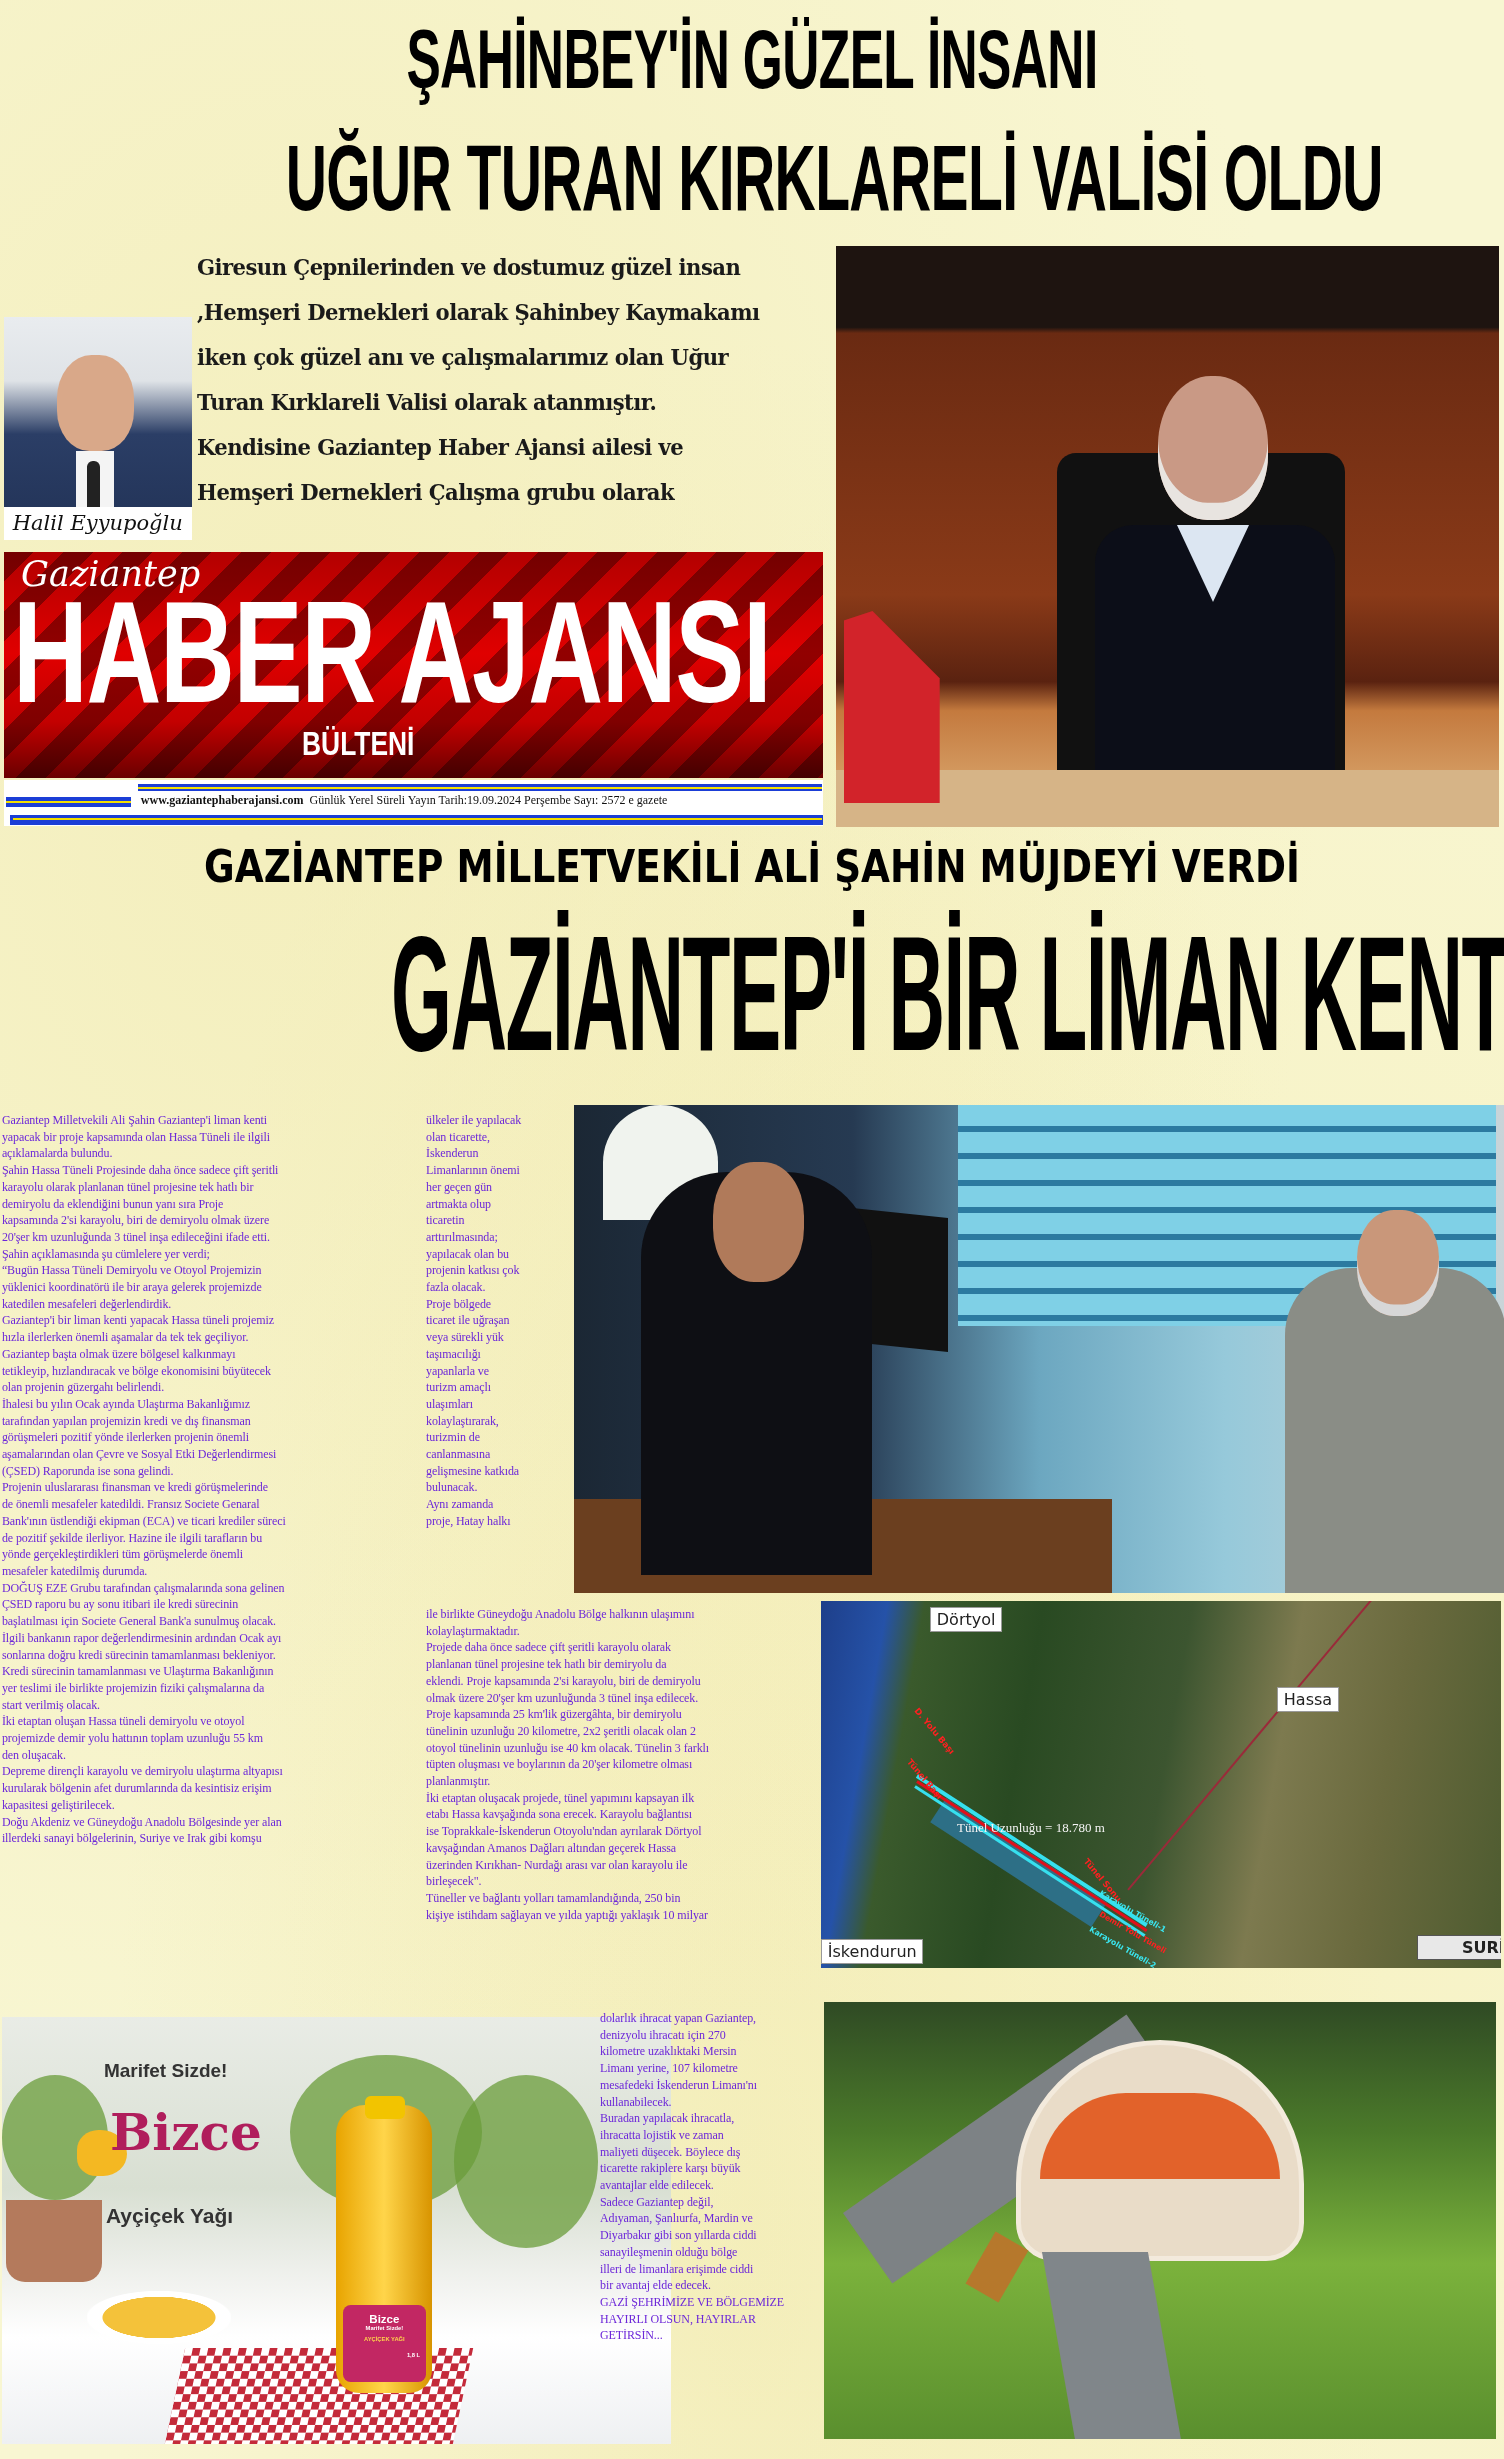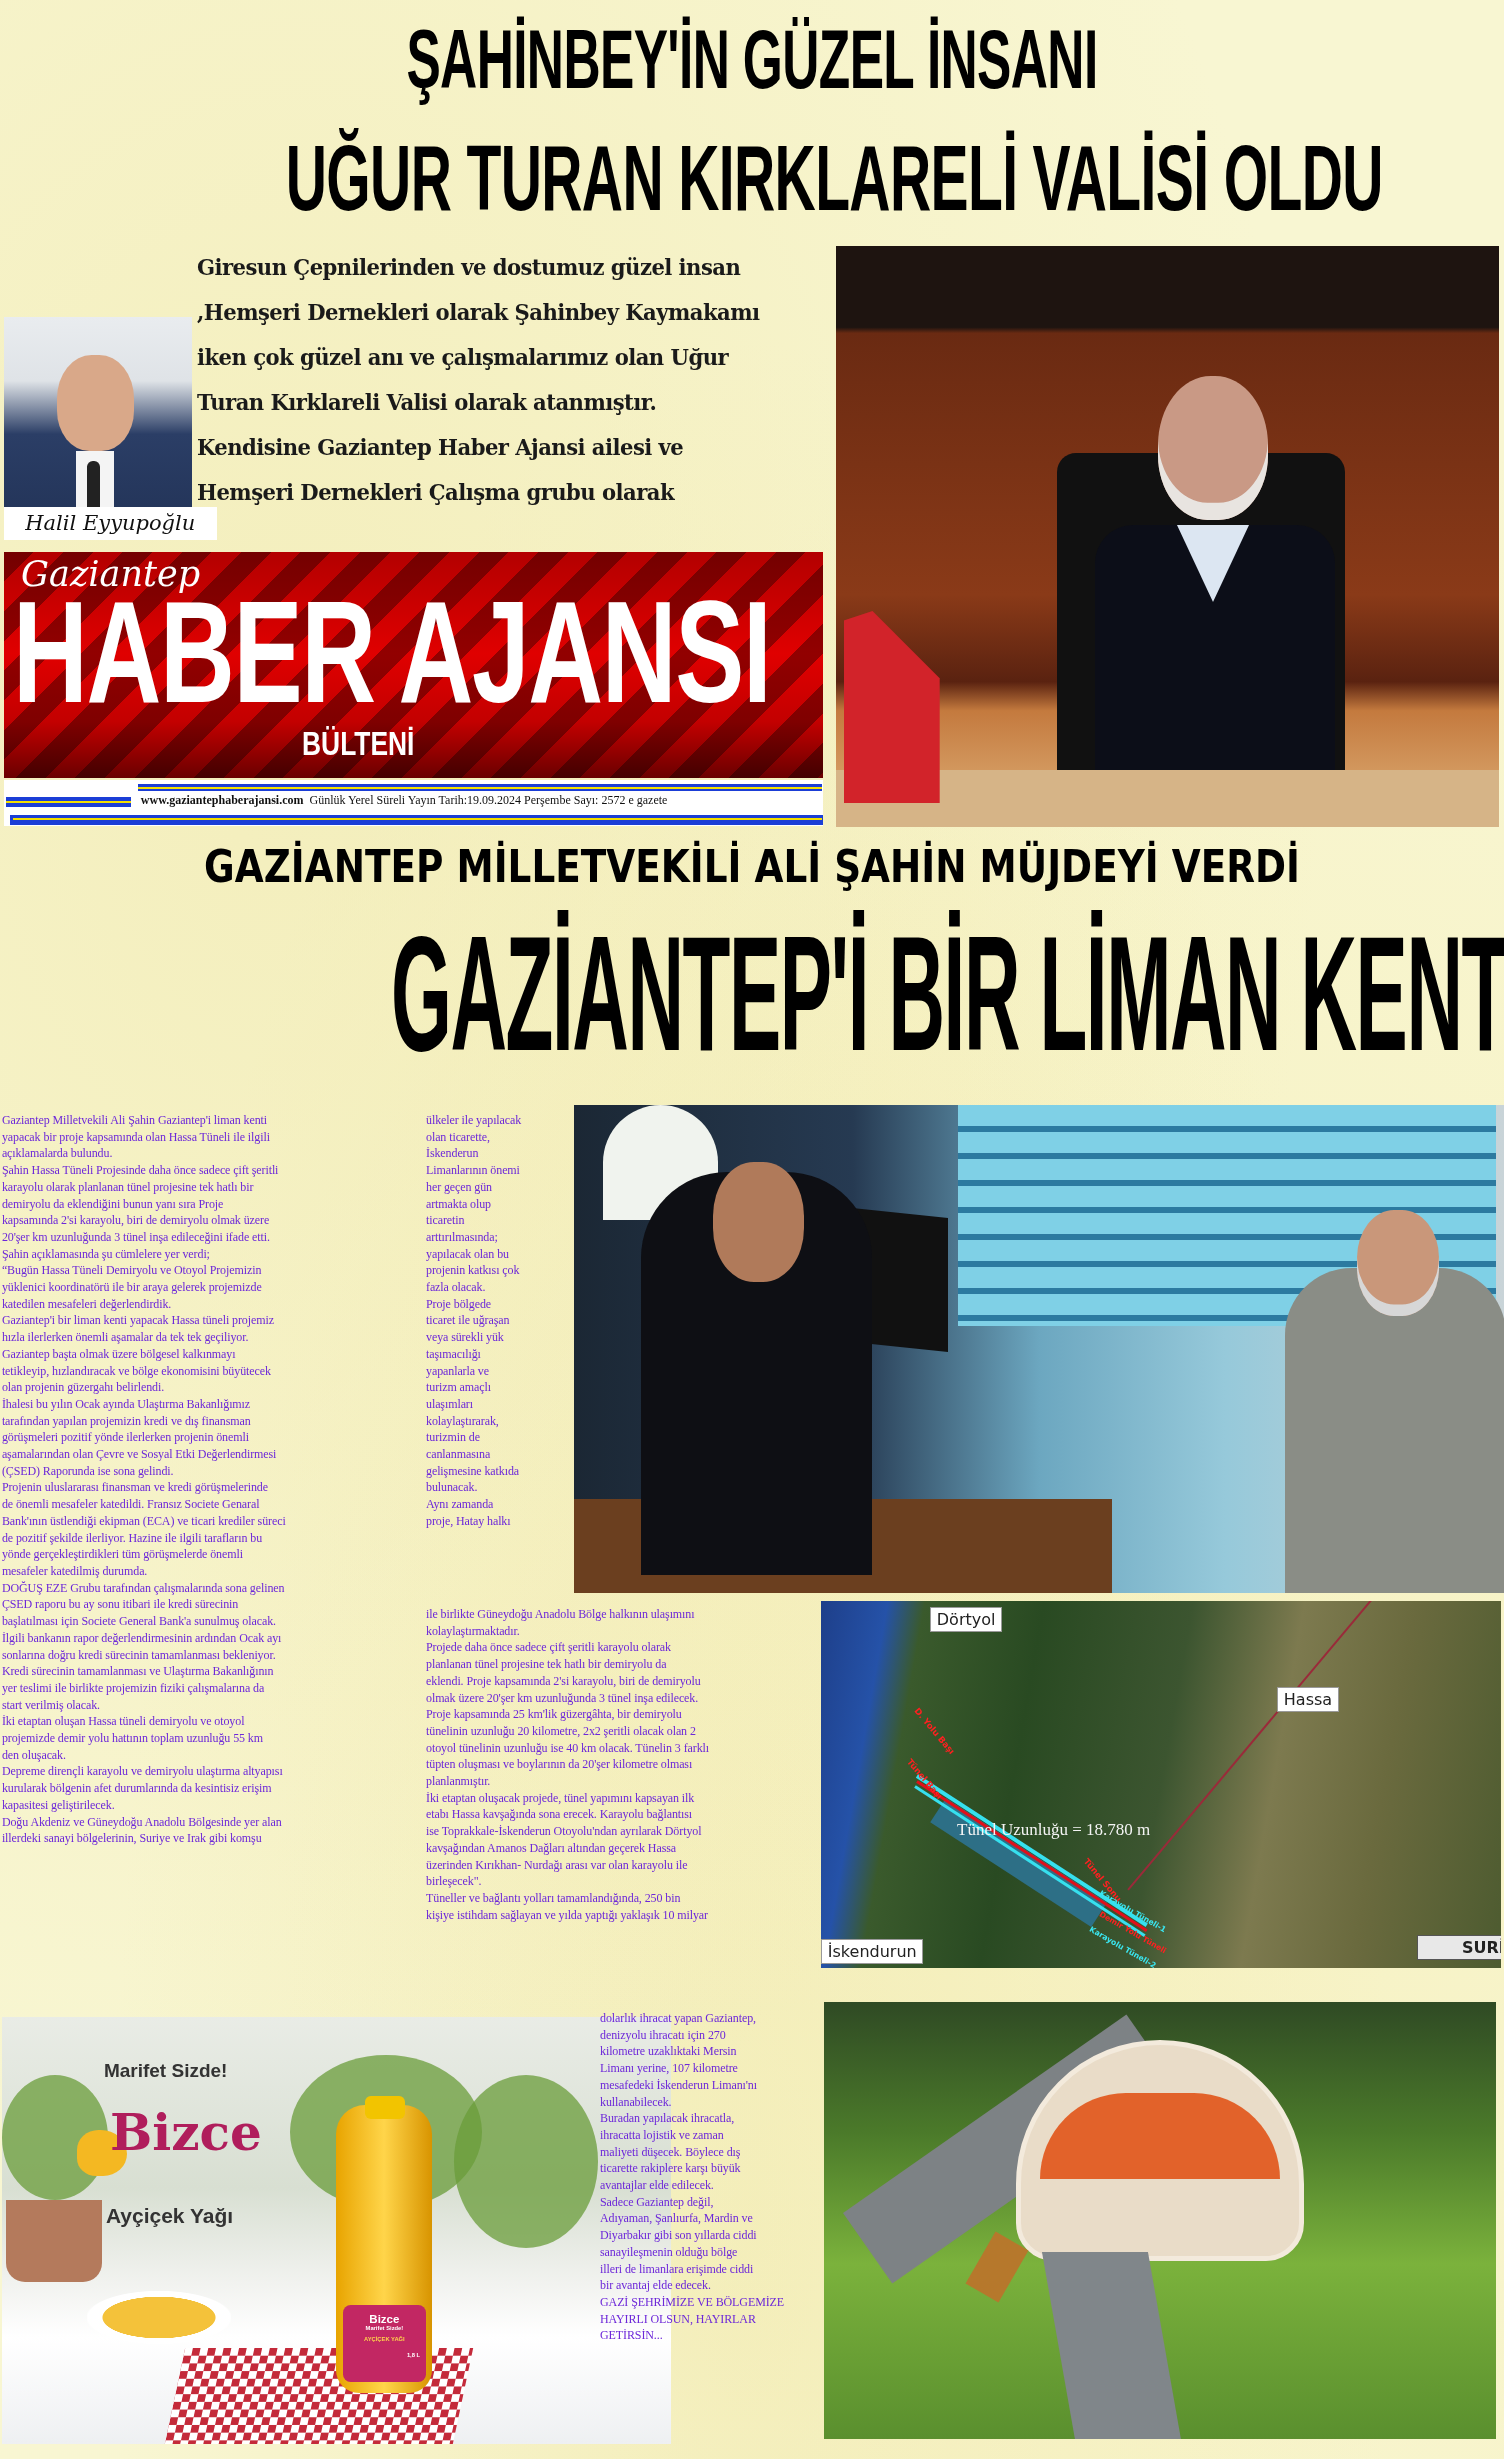--- a/index.html
+++ b/index.html
@@ -36,21 +36,21 @@
       background: linear-gradient(180deg, #e9ecef 0%, #dfe3e7 30%, #2b3e66 55%, #223357 100%);
       overflow: hidden;
     }
     .author-photo .face {
       position: absolute; left: 53px; top: 38px; width: 77px; height: 96px;
       border-radius: 45% 45% 42% 42%; background: #d9a889;
     }
     .author-photo .shirt { position: absolute; left: 72px; top: 134px; width: 38px; height: 79px; background: #f4f4f4; }
     .author-photo .mic { position: absolute; left: 83px; top: 144px; width: 13.4px; height: 67px; background: #222; border-radius: 5.8px; }
     .author-name {
-      position: absolute; left: 3.8px; top: 507px; width: 213px; height: 33px;
+      position: absolute; left: 3.8px; top: 507px; width: 188px; height: 33px;
       background: #fff; font-family: "DejaVu Serif", serif; font-style: italic;
       font-size: 21px; text-align: center; line-height: 33px; color: #111;
     }
 
     
     .masthead {
       position: absolute; left: 3.8px; top: 552px; width: 819px; height: 226px;
       background:
         repeating-linear-gradient(135deg, rgba(0,0,0,0.35) 0 21px, transparent 21px 42px),
         linear-gradient(180deg, #b30000 0%, #e00000 45%, #c30000 75%, #6a0000 100%);
@@ -139,21 +139,21 @@
     }
     .map .line-c { position: absolute; left: 96px; top: 173px; width: 274px; height: 3.8px; background: #36e0ef; transform: rotate(33deg); transform-origin: left center; }
     .map .line-r { position: absolute; left: 96px; top: 179px; width: 274px; height: 2.9px; background: #e0101a; transform: rotate(33deg); transform-origin: left center; }
     .map .line-c2 { position: absolute; left: 94px; top: 184px; width: 274px; height: 2.9px; background: #36e0ef; transform: rotate(33deg); transform-origin: left center; }
     .map .rail { position: absolute; left: 307px; top: 288px; width: 403px; height: 1.9px; background: #9a2a3a; transform: rotate(-50deg); transform-origin: left center; }
     .map .label {
       position: absolute; background: #fff; border: 1px solid #999; font-family: "DejaVu Sans", sans-serif;
       font-size: 16px; padding: 1.9px 5.8px; color: #222;
     }
     .map .label.dark { background: #e8e8e8; border: 1.9px solid #555; font-weight: bold; padding-left: 44px; }
-    .map .tlen { position: absolute; left: 136px; top: 219px; font-family: "Liberation Serif", serif; font-size: 17px; color: #f4f4f4; }
+    .map .tlen { position: absolute; left: 136px; top: 219px; font-family: "Liberation Serif", serif; font-size: 13px; color: #f4f4f4; }
     .map .red-note { position: absolute; font-family: "DejaVu Sans", sans-serif; font-size: 8.6px; font-weight: bold; color: #ff2020; transform: rotate(50deg); white-space: nowrap; }
     .map .cyan-note { position: absolute; font-family: "DejaVu Sans", sans-serif; font-size: 7.7px; font-weight: bold; color: #3ae6f0; transform: rotate(30deg); white-space: nowrap; }
 
     .ad {
       position: absolute; left: 1.9px; top: 2017px; width: 669px; height: 427px;
       background: linear-gradient(180deg, #e9ece6 0%, #d8dfd2 40%, #f1f2ef 62%, #ffffff 75%, #eef0f2 100%);
       overflow: hidden;
     }
     .ad .plant { position: absolute; border-radius: 50%; background: #6a9c3a; opacity: 0.75; }
     .ad .pot { position: absolute; left: 3.8px; top: 183px; width: 96px; height: 82px; background: #b47a5c; border-radius: 0 0 19px 19px; }

